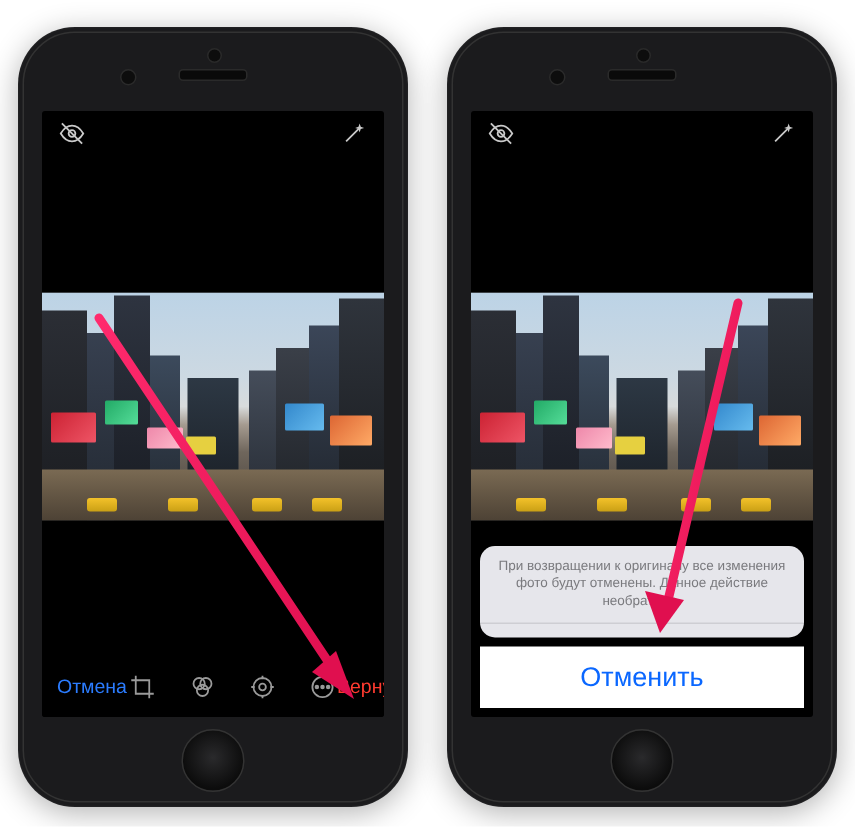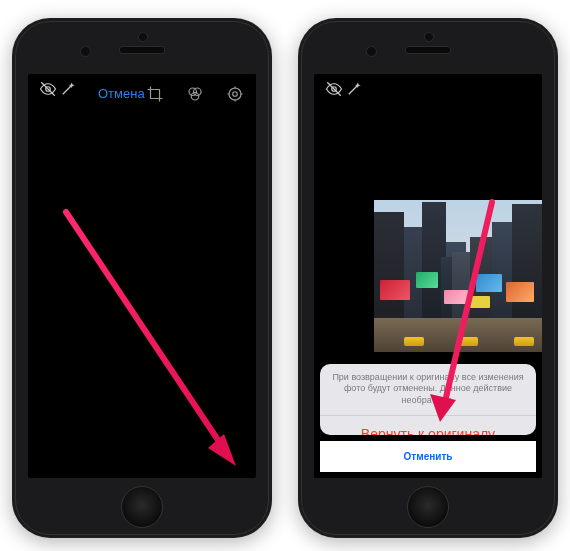--- a/index.html
+++ b/index.html
@@ -34,26 +34,26 @@
   .bb5{right:8px;bottom:50px;width:28px;height:20px;background:linear-gradient(135deg,#d63,#fa6)}
   .bb6{left:96px;bottom:44px;width:20px;height:12px;background:#e6d040}
   .street{position:absolute;left:0;right:0;bottom:0;height:34px;background:linear-gradient(#7a6a53,#4d4235)}
   .cab{position:absolute;bottom:6px;width:20px;height:9px;background:linear-gradient(#f3c22a,#caa015);border-radius:2px}
   .c1{left:30px}.c2{left:84px}.c3{left:140px}.c4{left:180px}
   .toolbar{height:40px;display:flex;align-items:center;justify-content:space-between;padding:0 10px;background:#000}
   .tb-left{color:#2b7cff;font-size:13px}
   .tb-right{color:#ff3b30;font-size:13px}
   .tb-mid{display:flex;gap:20px}
   .tool{width:20px;height:20px;color:#9a9a9a;display:flex;align-items:center;justify-content:center}
-  .screen-col{display:flex;height:100%}
+  .screen-col{display:flex;flex-direction:column;height:100%}
   .sheet-back{position:absolute;left:0;right:0;bottom:0;height:120px;display:flex;flex-direction:column;justify-content:flex-end;padding:6px;gap:6px;box-sizing:border-box;background:linear-gradient(transparent,rgba(0,0,0,.2))}
   .sheet{background:rgba(235,235,240,.98);border-radius:10px;overflow:hidden}
   .sheet-msg{font-size:9px;color:#7a7a7e;text-align:center;padding:8px 10px;line-height:1.3;border-bottom:1px solid rgba(0,0,0,.1)}
   .sheet-action{text-align:center;padding:10px;font-size:14px;color:#ff3b30}
-  .sheet-cancel{background:#fff;border-radius:0;text-align:center;padding:10px;font-size:10px;color:#0a67ff;font-weight:700}
+  .sheet-cancel{background:#fff;border-radius:0;text-align:center;padding:10px;font-size:18px;color:#0a67ff;font-weight:400}
   .arrow{position:absolute;pointer-events:none}
   svg{display:block}
 </style>
 </head>
 <body>
 
 <div class="stage">
 
   <div class="phone">
     <div class="sensor"></div>

